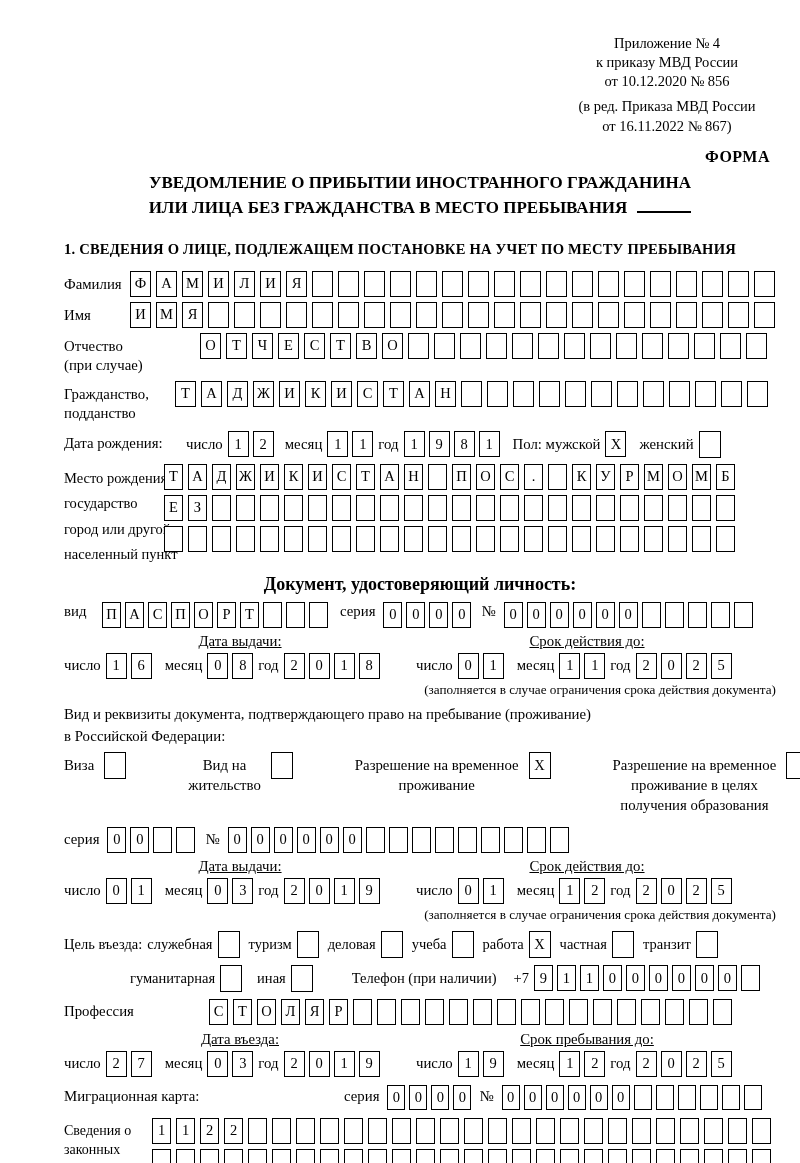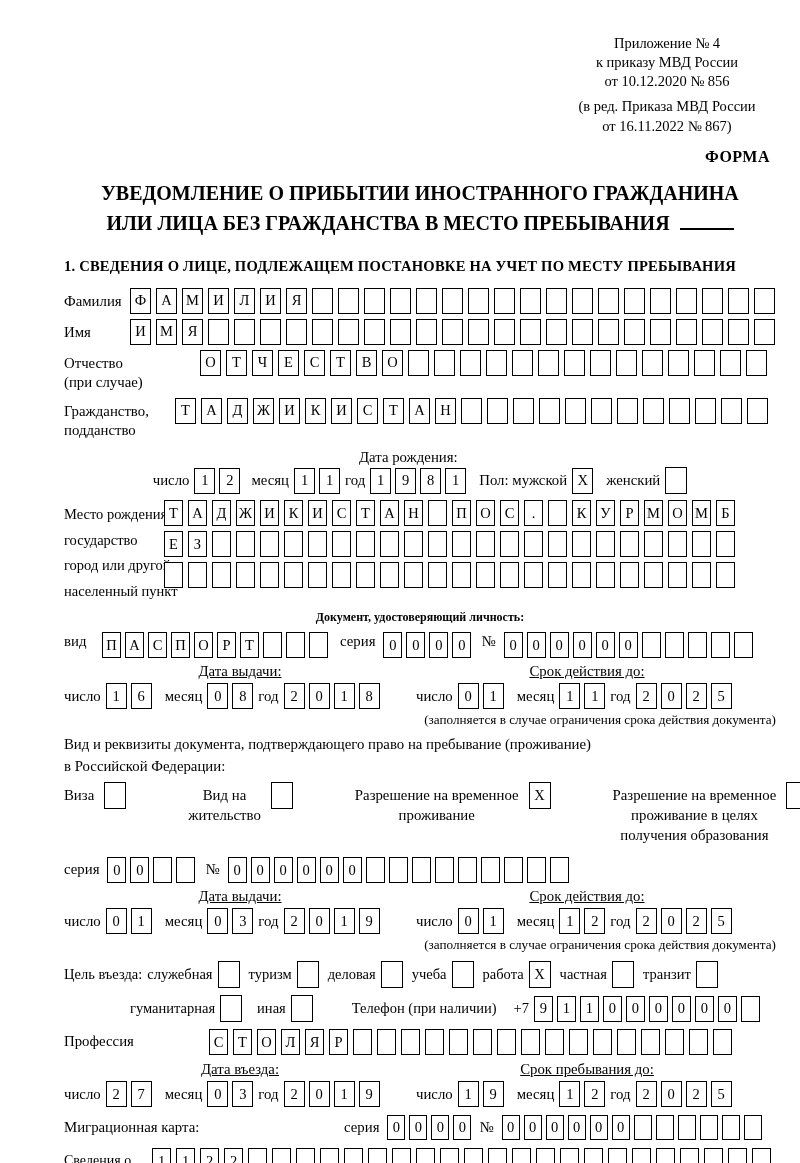--- a/index.html
+++ b/index.html
@@ -9,21 +9,21 @@
     color: #000;
     font-family: "Liberation Serif", "DejaVu Serif", serif;
     overflow: hidden;
   }
   .page { padding: 34px 24px 0 64px; }
 
   .annex { width: 218px; margin-left: auto; font-size: 14.5px; line-height: 1.32; }
   .annex .grp2 { margin-top: 6px; }
   .forma { text-align: right; font-weight: 700; font-size: 16px; margin-top: 12px; padding-right: 6px; letter-spacing: .5px; }
 
-  .title { text-align: center; font-weight: 700; font-size: 20px; line-height: 1.5; margin-top: 12px; }
+  .title { text-align: center; font-weight: 700; font-size: 17px; line-height: 1.5; margin-top: 4px; }
   .uline { display: inline-block; width: 54px; border-bottom: 2px solid #000; margin-left: 10px; }
 
   .sec { font-weight: 700; font-size: 14.6px; margin-top: 20px; margin-bottom: 13px; letter-spacing: .2px; }
 
   .frow { display: flex; align-items: flex-start; margin-bottom: 5px; }
   .lbl { font-size: 14.8px; line-height: 1.32; padding-top: 4px; flex: none; }
   .ln { white-space: nowrap; text-align: center; }
 
   .boxrow { display: flex; gap: 5px; flex: none; }
   .cell {
@@ -38,21 +38,21 @@
 
   .lw30 { width: 32px; }  .lw66 { width: 66px; }
   .lw111 { width: 111px; } .lw136 { width: 136px; } .lw145 { width: 145px; }  .lw190 { width: 190px; }
   .ml6 { margin-left: 6px; } .ml8 { margin-left: 8px; } .ml10 { margin-left: 10px; }
   .ml12 { margin-left: 12px; } .ml30 { margin-left: 30px; } .ml66 { margin-left: 66px; }
   .ml90 { margin-left: 90px; }
 
   .bp-lines { width: 100px; } .bp-lines .ln { line-height: 25.5px; font-size: 14.5px; }
   .stack .boxrow { margin-bottom: 5px; }
 
-  .center-b { text-align: center; font-weight: 700; font-size: 12px; margin: 6px 0 7px; }
+  .center-b { text-align: center; font-weight: 700; font-size: 18px; margin: 6px 0 7px; }
 
   .dhead { display: flex; font-size: 14.8px; margin-bottom: 3px; text-decoration: underline; }
   .dhead .h1 { width: 352px; text-align: center; flex: none; }
   .dhead .h2 { width: 330px; text-align: center; flex: none; margin-left: 6px; }
   .drow { display: flex; margin-bottom: 3px; }
   .drow .half { width: 352px; flex: none; display: flex; }
   .dg { display: flex; align-items: center; gap: 5px; font-size: 14.8px; }
   .dg .boxrow { gap: 4px; }
   .note { font-size: 13.2px; text-align: right; width: 712px; margin: 1px 0 8px; }
 
@@ -212,21 +212,21 @@
         <span class="cell"></span>
         <span class="cell"></span>
         <span class="cell"></span>
         <span class="cell"></span>
         <span class="cell"></span>
         <span class="cell"></span>
         <span class="cell"></span>
       </span>
   </div>
 
-  <div class="frow" style="align-items:center; margin-top:7px;flex-direction:column;">
+  <div class="frow" style="align-items:center; margin-top:7px;">
     <span class="lbl" style="padding-top:0; width:122px;">Дата рождения:</span>
     <span class="dg">
       <span>число</span>
       <span class="boxrow">
           <span class="cell">1</span>
           <span class="cell">2</span>
         </span>
       <span class="ml6">месяц</span>
       <span class="boxrow">
           <span class="cell">1</span>

